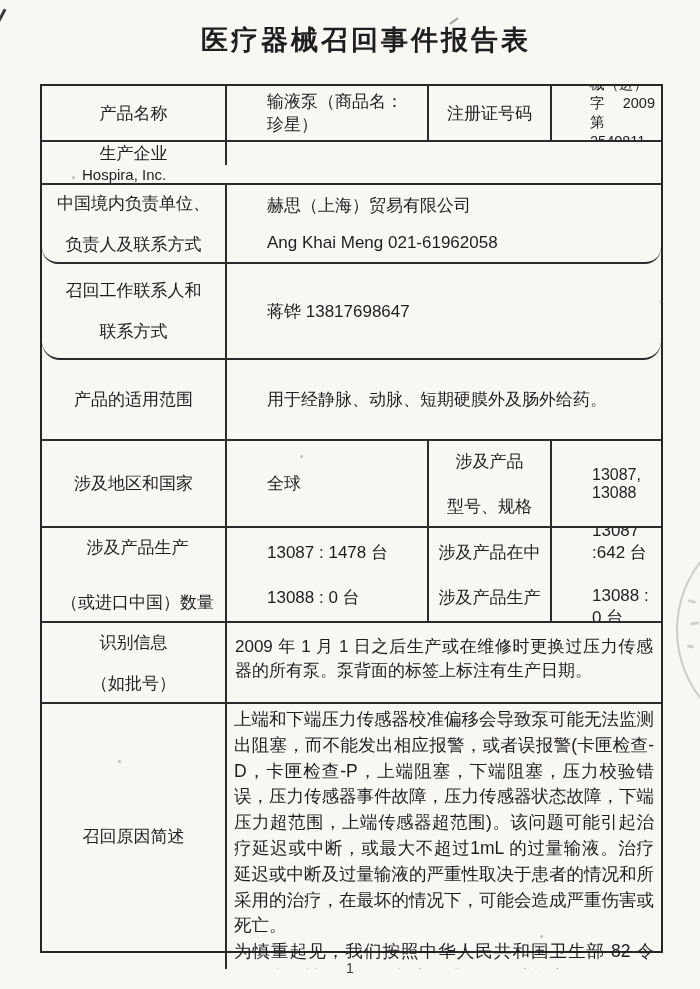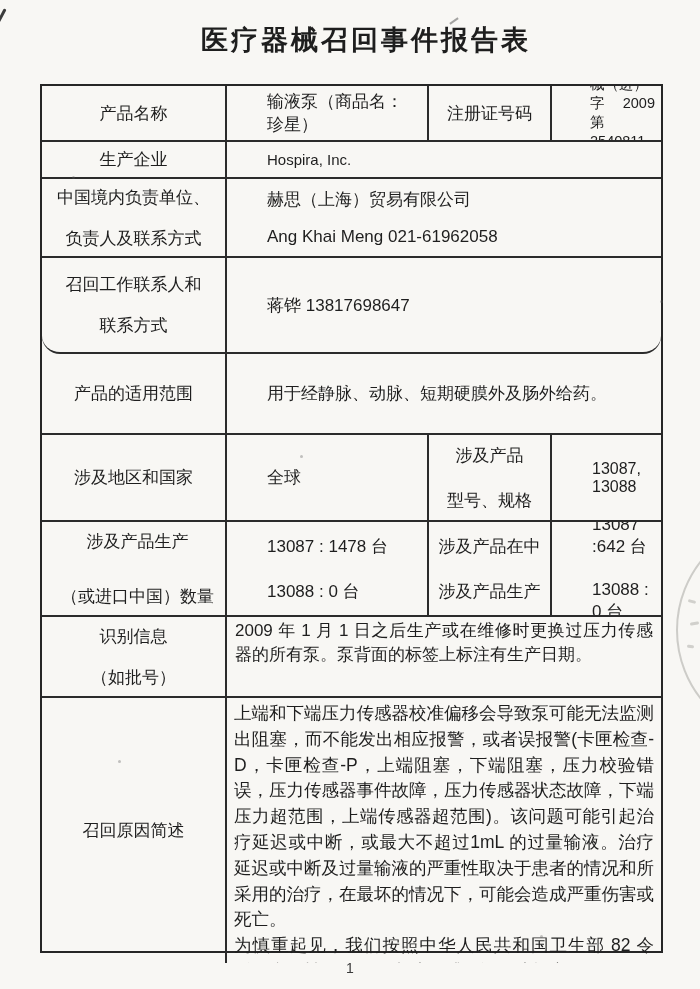--- a/index.html
+++ b/index.html
@@ -21,28 +21,28 @@
   .row:last-child{border-bottom:none;}
   .cell{box-sizing:border-box;border-right:2px solid #2b2b2b;display:flex;flex-direction:column;justify-content:center;overflow:hidden;}
   .cell:last-child{border-right:none;}
   .w1{width:185px;flex-shrink:0;}
   .w2{width:170px;flex-shrink:0;}
   .w3{width:123px;flex-shrink:0;}
   .w4{flex:1;}
   .wv{flex:1;}
   .lab{align-items:center;text-align:center;font-size:17px;}
   .val{align-items:flex-start;text-align:left;padding:4px 8px;font-size:17px;margin-left:32px;}
-  .h56{height:56px;} .h43{height:37px;} .h79{height:79px;} .h82{height:96px;border-radius:18px;}
+  .h56{height:56px;} .h43{height:43px;flex-direction:column;} .h79{height:79px;border-radius:16px;} .h82{height:96px;border-radius:18px;}
   .h81{height:81px;} .h87{height:87px;} .h95{height:95px;} .h265{height:265px;flex:1;} .gap16{gap:16px;} .gap18{gap:18px;} .gap20{gap:32px;padding-left:8px;} .gap22{gap:22px;}
   .small{font-size:15px;}
   .reg{font-size:14.5px;line-height:19px;padding:3px 6px;justify-content:center;}
   .jl{text-align:justify;text-align-last:justify;width:100%;}
   .para{font-size:17.5px;line-height:25.8px;text-align:justify;padding:3px 7px 0 7px;}
   .para p{margin:0;}
-  .idpara{font-size:17px;line-height:23.5px;text-align:justify;padding:2px 8px;justify-content:flex-start;}
+  .idpara{font-size:17px;line-height:23.5px;text-align:justify;padding:12px 8px;justify-content:flex-start;}
   .pagenum{position:absolute;left:0;top:960px;width:100%;text-align:center;font-size:14px;color:#3a3a3a;}
   .stamp{
     position:absolute;left:676px;top:518px;width:220px;height:220px;
     border-radius:50%;border:2px solid rgba(135,133,128,0.38);
   }
   .stamp-mark{position:absolute;background:rgba(120,118,112,0.30);border-radius:2px;}
   .m1{left:688px;top:600px;width:8px;height:3px;transform:rotate(15deg);}
   .m2{left:690px;top:622px;width:9px;height:3px;transform:rotate(-8deg);}
   .m3{left:687px;top:645px;width:7px;height:3px;transform:rotate(10deg);}
   .artifact{position:absolute;background:#3c3c3c;}

